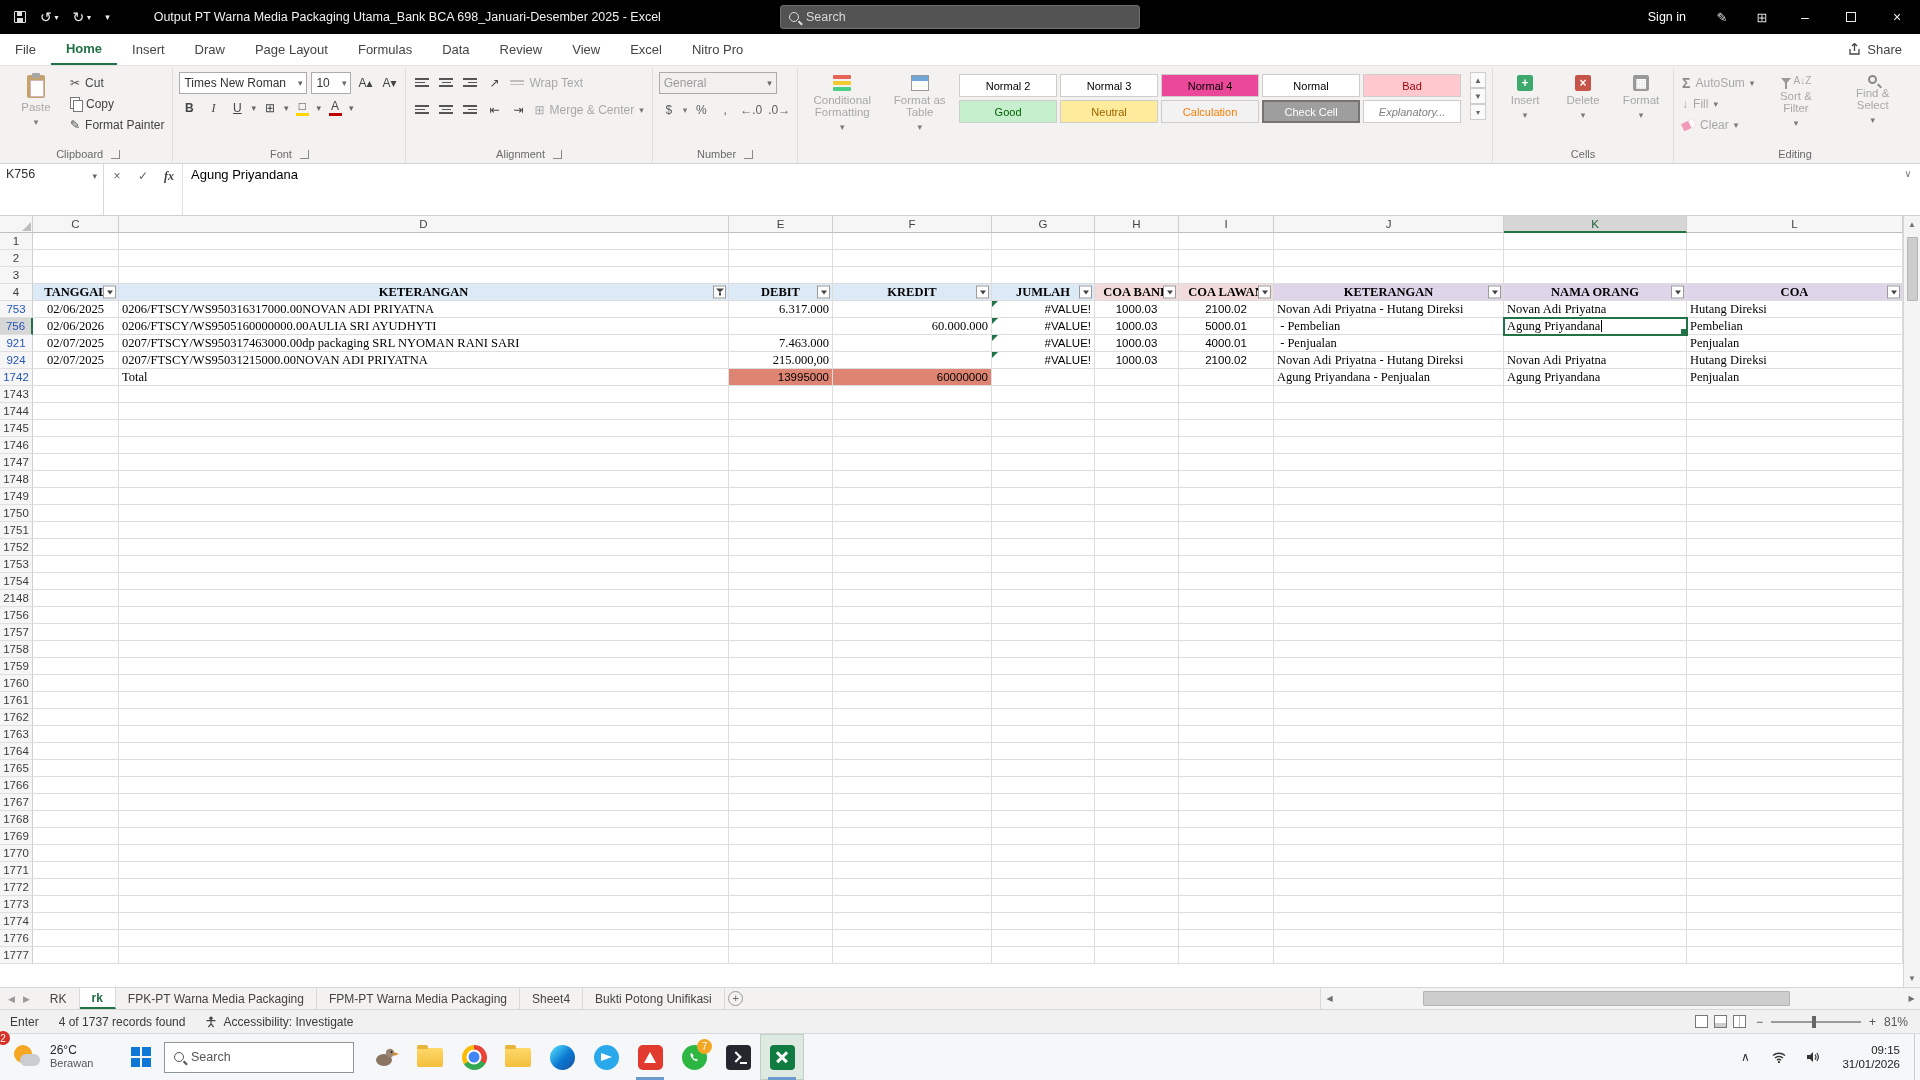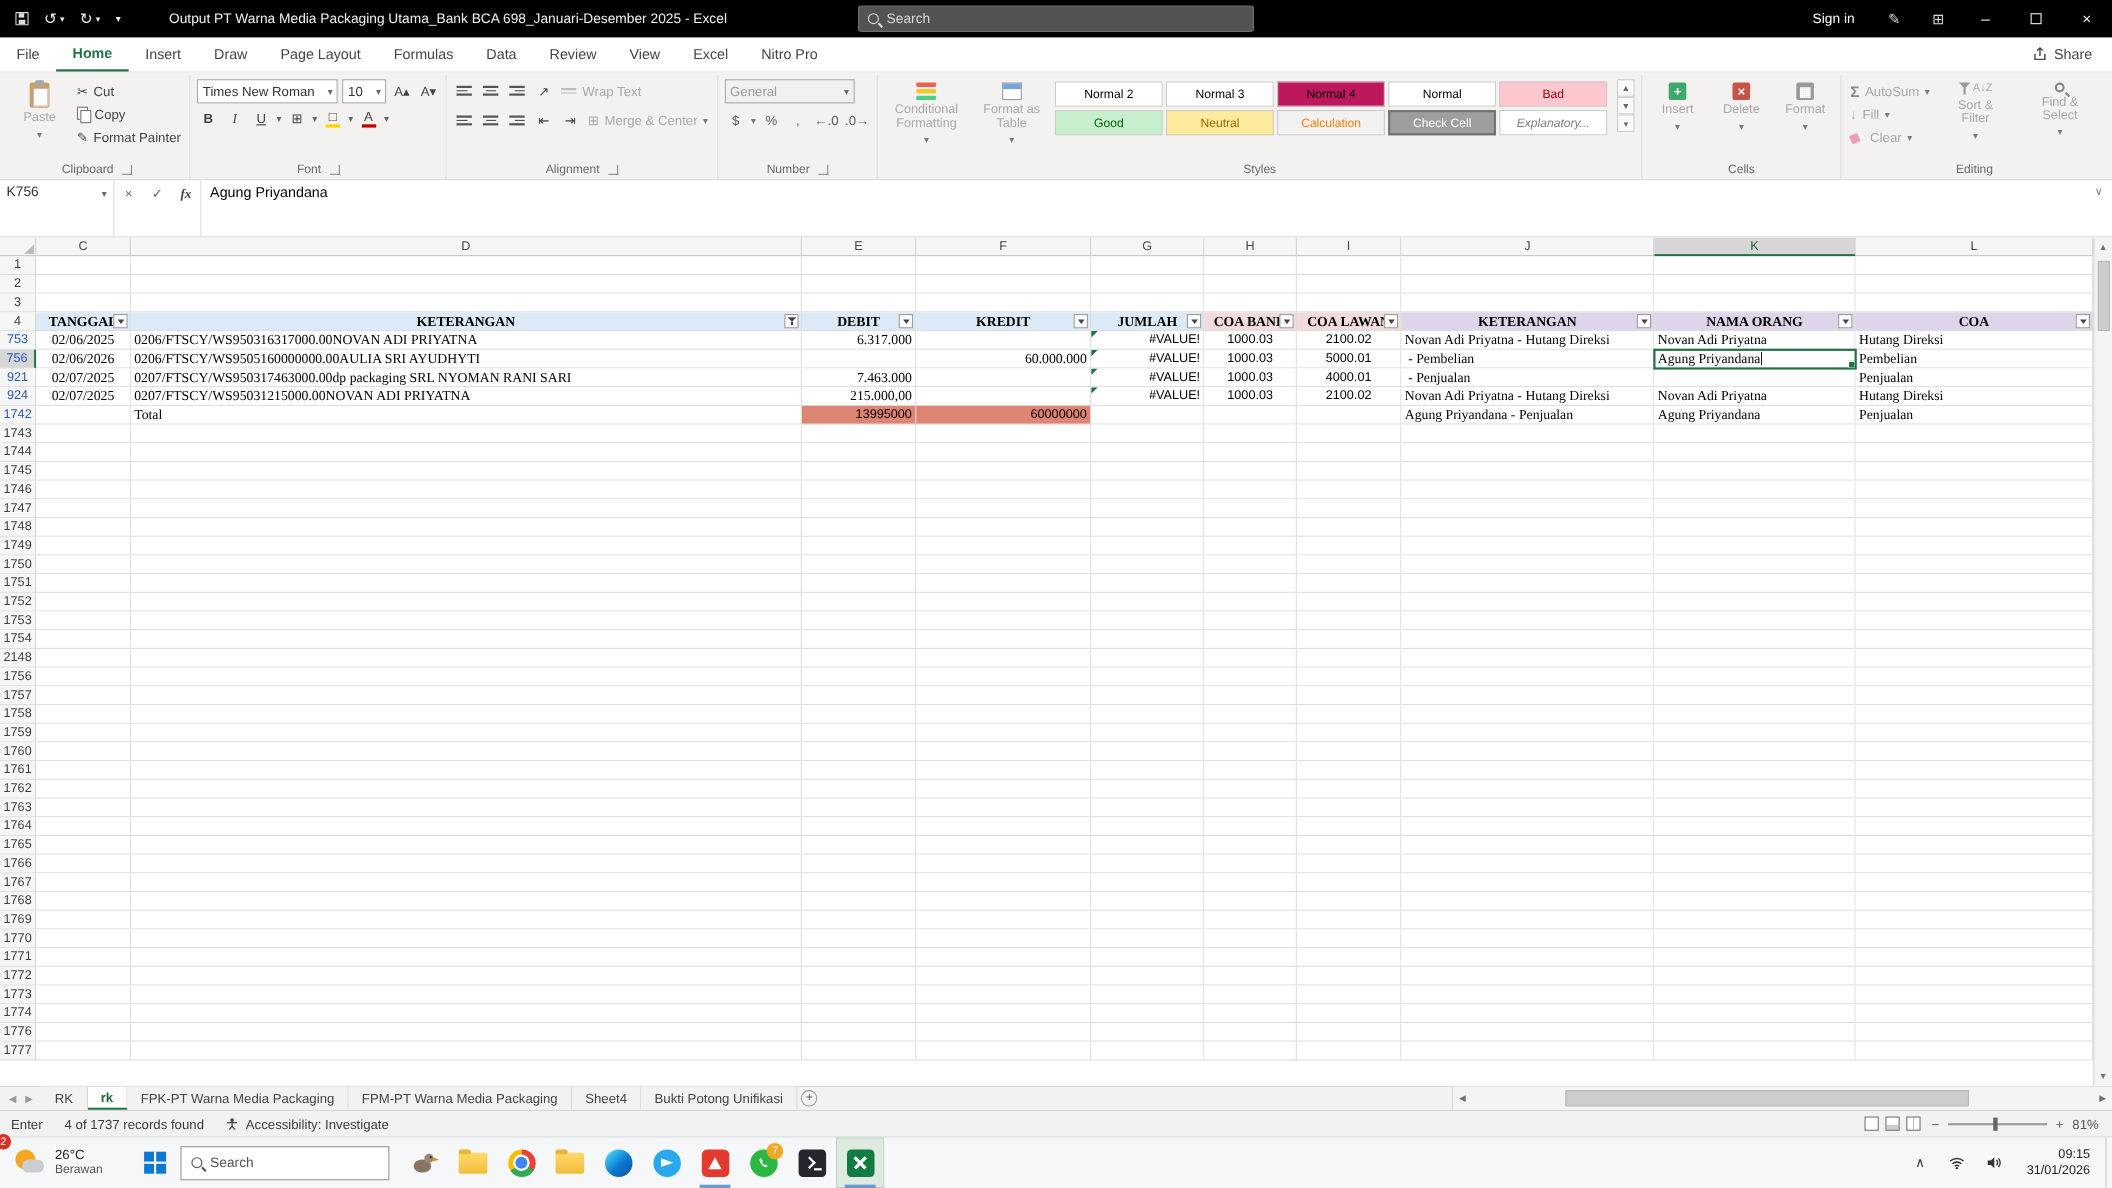--- a/index.html
+++ b/index.html
@@ -430,38 +430,35 @@
               <span></span>
               <span></span>
               <span></span>
             </span>
           <span>Format as Table</span>
             <span class="caret">▾</span>
         </div>
         <div class="stylegal">
             <div class="stylecell" style="background: rgb(255, 255, 255); color: rgb(0, 0, 0);">Normal 2</div>
             <div class="stylecell" style="background: rgb(255, 255, 255); color: rgb(0, 0, 0);">Normal 3</div>
-            <div class="stylecell" style="background: #be185d; color: rgb(0, 0, 0);">Normal 4</div>
+            <div class="stylecell" style="background: #ec4899; color: rgb(0, 0, 0);">Normal 4</div>
             <div class="stylecell" style="background: rgb(255, 255, 255); color: rgb(0, 0, 0);">Normal</div>
             <div class="stylecell" style="background: rgb(255, 199, 206); color: rgb(156, 0, 6);">Bad</div>
             <div class="stylecell" style="background: rgb(198, 239, 206); color: rgb(0, 97, 0);">Good</div>
             <div class="stylecell" style="background: rgb(255, 235, 156); color: rgb(156, 101, 0);">Neutral</div>
             <div class="stylecell" style="background: rgb(242, 242, 242); color: rgb(250, 125, 0);">Calculation</div>
             <div class="stylecell sel" style="background: rgb(158, 158, 158); color: rgb(255, 255, 255);">Check Cell</div>
             <div class="stylecell" style="background: rgb(255, 255, 255); color: rgb(127, 127, 127); font-style: italic;">Explanatory...</div>
           </div>
         <div class="galscroll">
           <span>▲</span>
           <span>▼</span>
           <span>▾</span>
         </div>
       </div>
-      <div class="rgroup-label">
-          <span>Styles</span>
-        </div>
     </div>
 
     <div class="rgroup">
       <div class="rgroup-content">
         <div class="bigbtn dim">
           <span class="ic-cells" style="background:#1F9D55">+</span>
           <span>Insert</span>
             <span class="caret">▾</span>
         </div>
         <div class="bigbtn dim">
@@ -493,21 +490,21 @@
               <span>Fill</span>
               <span class="caret">▾</span>
             </div>
           <div class="srow dim">
               <span class="ic-eraser"></span>
               <span>Clear</span>
               <span class="caret">▾</span>
             </div>
         </div>
         <div class="bigbtn dim">
-          <span style="display:flex;gap:3px">
+          <span style="display:flex;align-items:center;gap:3px">
               <span class="ic-funnel"></span>
               <span style="font-size:10px">A↓Z</span>
             </span>
           <span>Sort &amp; Filter</span>
             <span class="caret">▾</span>
         </div>
         <div class="bigbtn dim">
           <span class="ic-mag2"></span>
           <span>Find &amp; Select</span>
             <span class="caret">▾</span>

